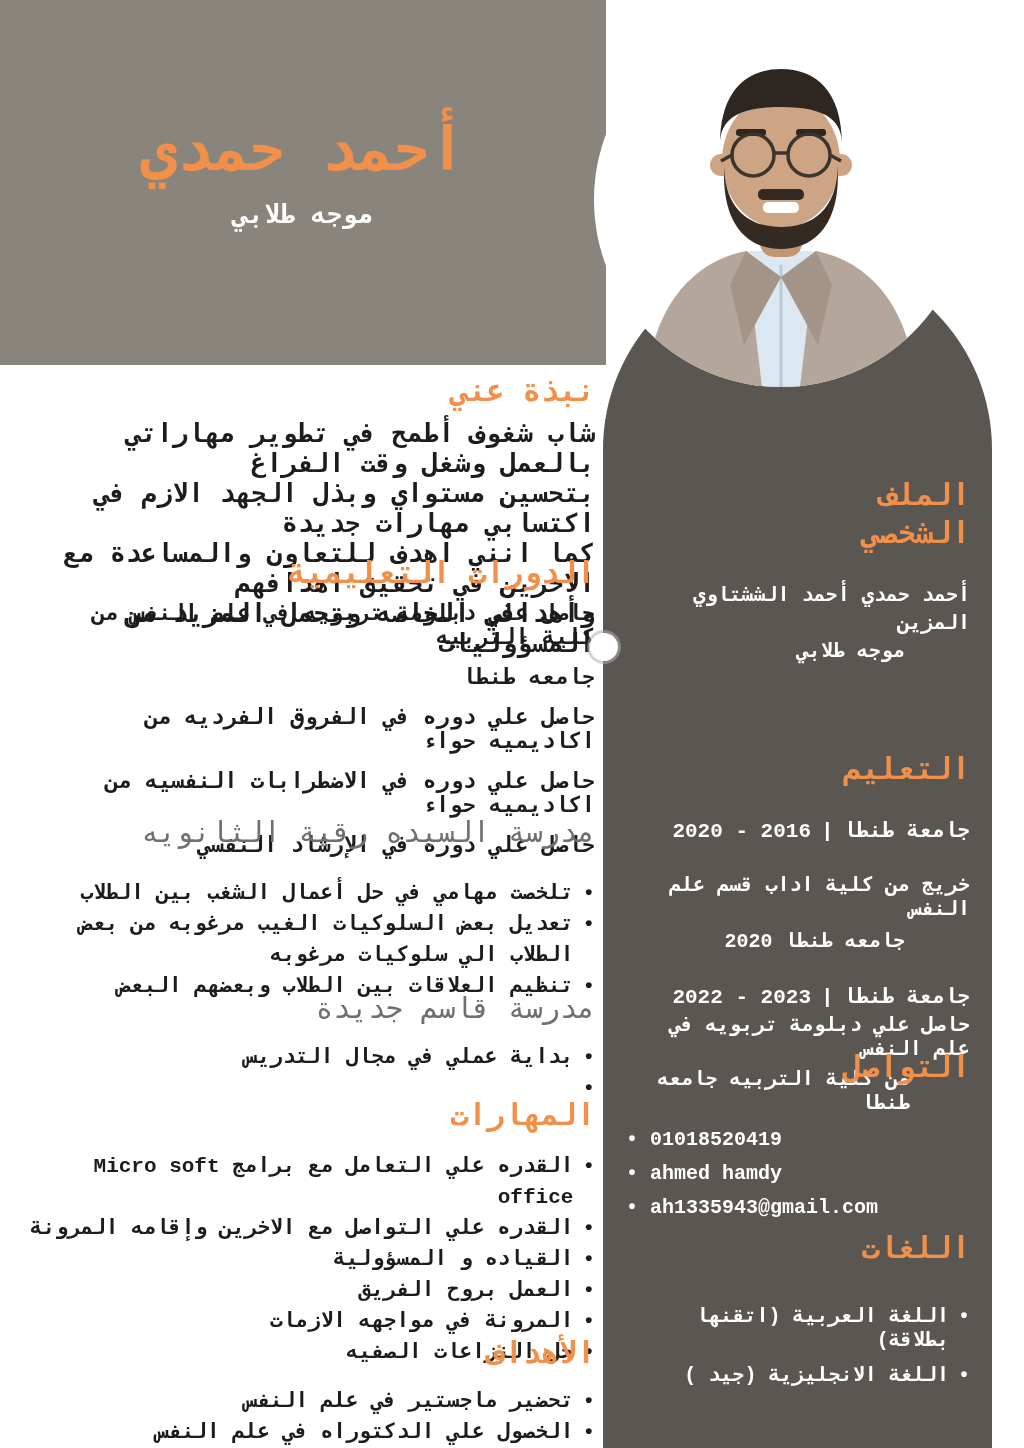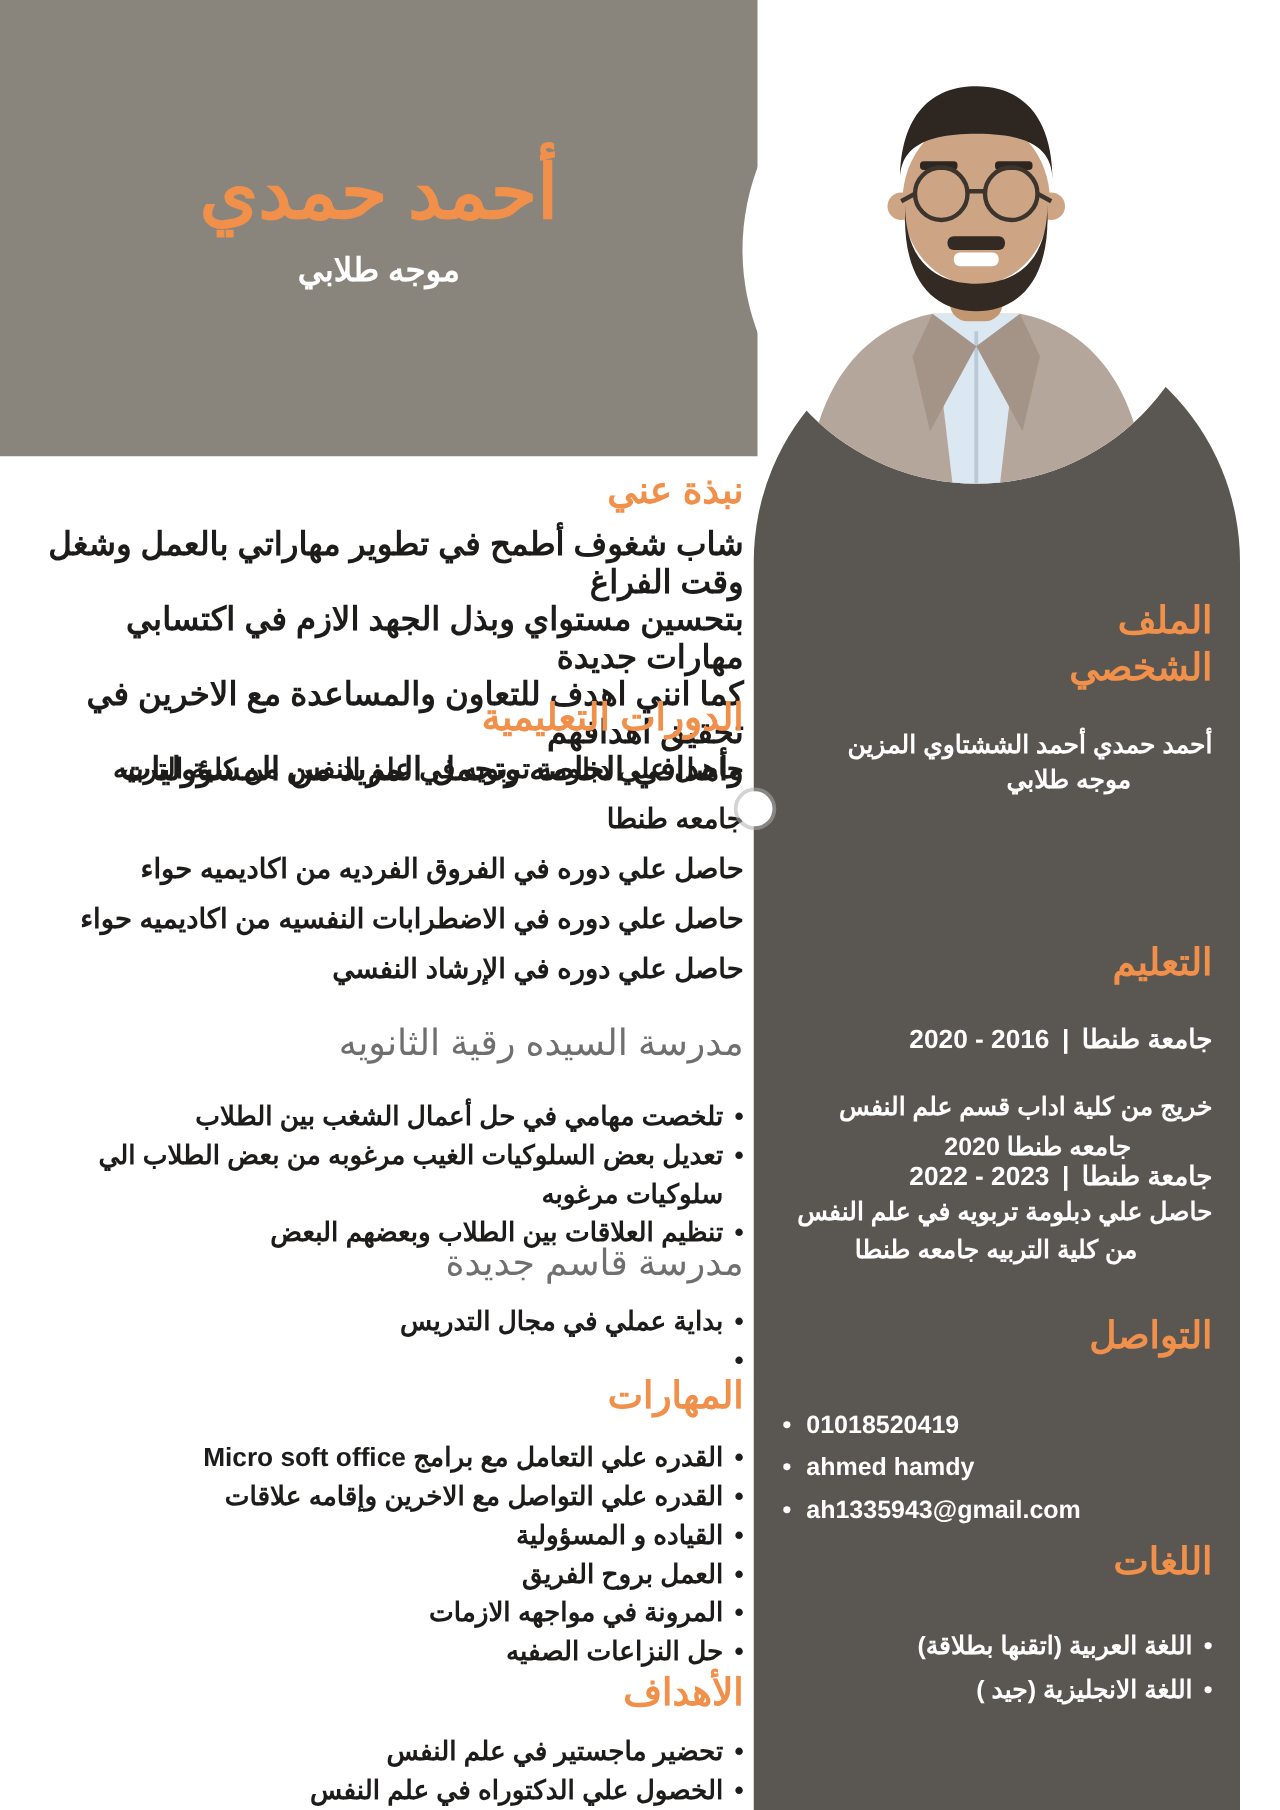--- a/index.html
+++ b/index.html
@@ -1,17 +1,17 @@
 <!DOCTYPE html>
 <html lang="ar" style="--header-bg: #8a857c; --panel-bg: #5a5651; --accent: #f0904a; --heading-gray: #6f6f6f; --text-dark: #1d1c1a;"><head>
 <meta charset="utf-8">
 <style>
   html,body{margin:0;padding:0;background:#ffffff;}
   .page{position:relative;width:1012px;height:1448px;background:#ffffff;overflow:hidden;
-        font-family:Liberation Sans, sans-serif;}
+        font-family:Liberation Mono, monospace;}
   
   .header-block{position:absolute;left:0;top:0;width:606px;height:365px;
         background:var(--header-bg,#8a857c);text-align:center;}
   .name{margin-top:118px;font-size:60px;line-height:72px;font-weight:800;
         color:var(--accent,#f0904a);direction:rtl;}
   .job{margin-top:10px;font-size:26px;line-height:32px;font-weight:700;color:#ffffff;direction:rtl;}
   
   .side-panel{position:absolute;left:603px;top:255px;width:389px;height:1193px;
         background:var(--panel-bg,#5a5651);border-radius:195px 195px 0 0;}
   .photo-circle{position:absolute;left:594px;top:13px;width:374px;height:374px;border-radius:50%;
@@ -133,21 +133,21 @@
   <div class="abs" style="top:1100px">
     <div class="sec-h">المهارات</div>
   </div>
   <div class="abs" style="top:1151px">
     <div class="li">
       <span class="dot">•</span>
       <span>القدره علي التعامل مع برامج Micro soft office</span>
     </div>
     <div class="li">
       <span class="dot">•</span>
-      <span>القدره علي التواصل مع الاخرين وإقامه علاقات</span>
+      <span>القدره علي التواصل مع الاخرين وإقامه المرونة</span>
     </div>
     <div class="li">
       <span class="dot">•</span>
       <span>القياده و المسؤولية</span>
     </div>
     <div class="li">
       <span class="dot">•</span>
       <span>العمل بروح الفريق</span>
     </div>
     <div class="li">
@@ -185,21 +185,21 @@
 
   <div class="rabs" style="top:754px">
     <div class="sec-h">التعليم</div>
   </div>
   <div class="rabs" style="top:820px">
     <div class="edu-date">
       <span>جامعة طنطا</span><span class="sep">|</span><span dir="ltr">2020 - 2016</span>
     </div>
     <div class="edu-line" style="margin-top:30px">خريج من كلية اداب قسم علم النفس</div>
     <div class="edu-line pad65" style="margin-top:8px">جامعه طنطا 2020</div>
-    <div class="edu-date" style="margin-top:0">
+    <div class="edu-date" style="margin-top:32px">
       <span>جامعة طنطا</span><span class="sep">|</span><span dir="ltr">2022 - 2023</span>
     </div>
     <div class="edu-line" style="margin-top:4px">حاصل علي دبلومة تربويه في علم النفس</div>
     <div class="edu-line pad60" style="margin-top:6px">من كلية التربيه جامعه طنطا</div>
   </div>
 
   <div class="rabs" style="top:1052px">
     <div class="sec-h">التواصل</div>
   </div>
   <div class="rabs contact-list" style="top:1128px">

